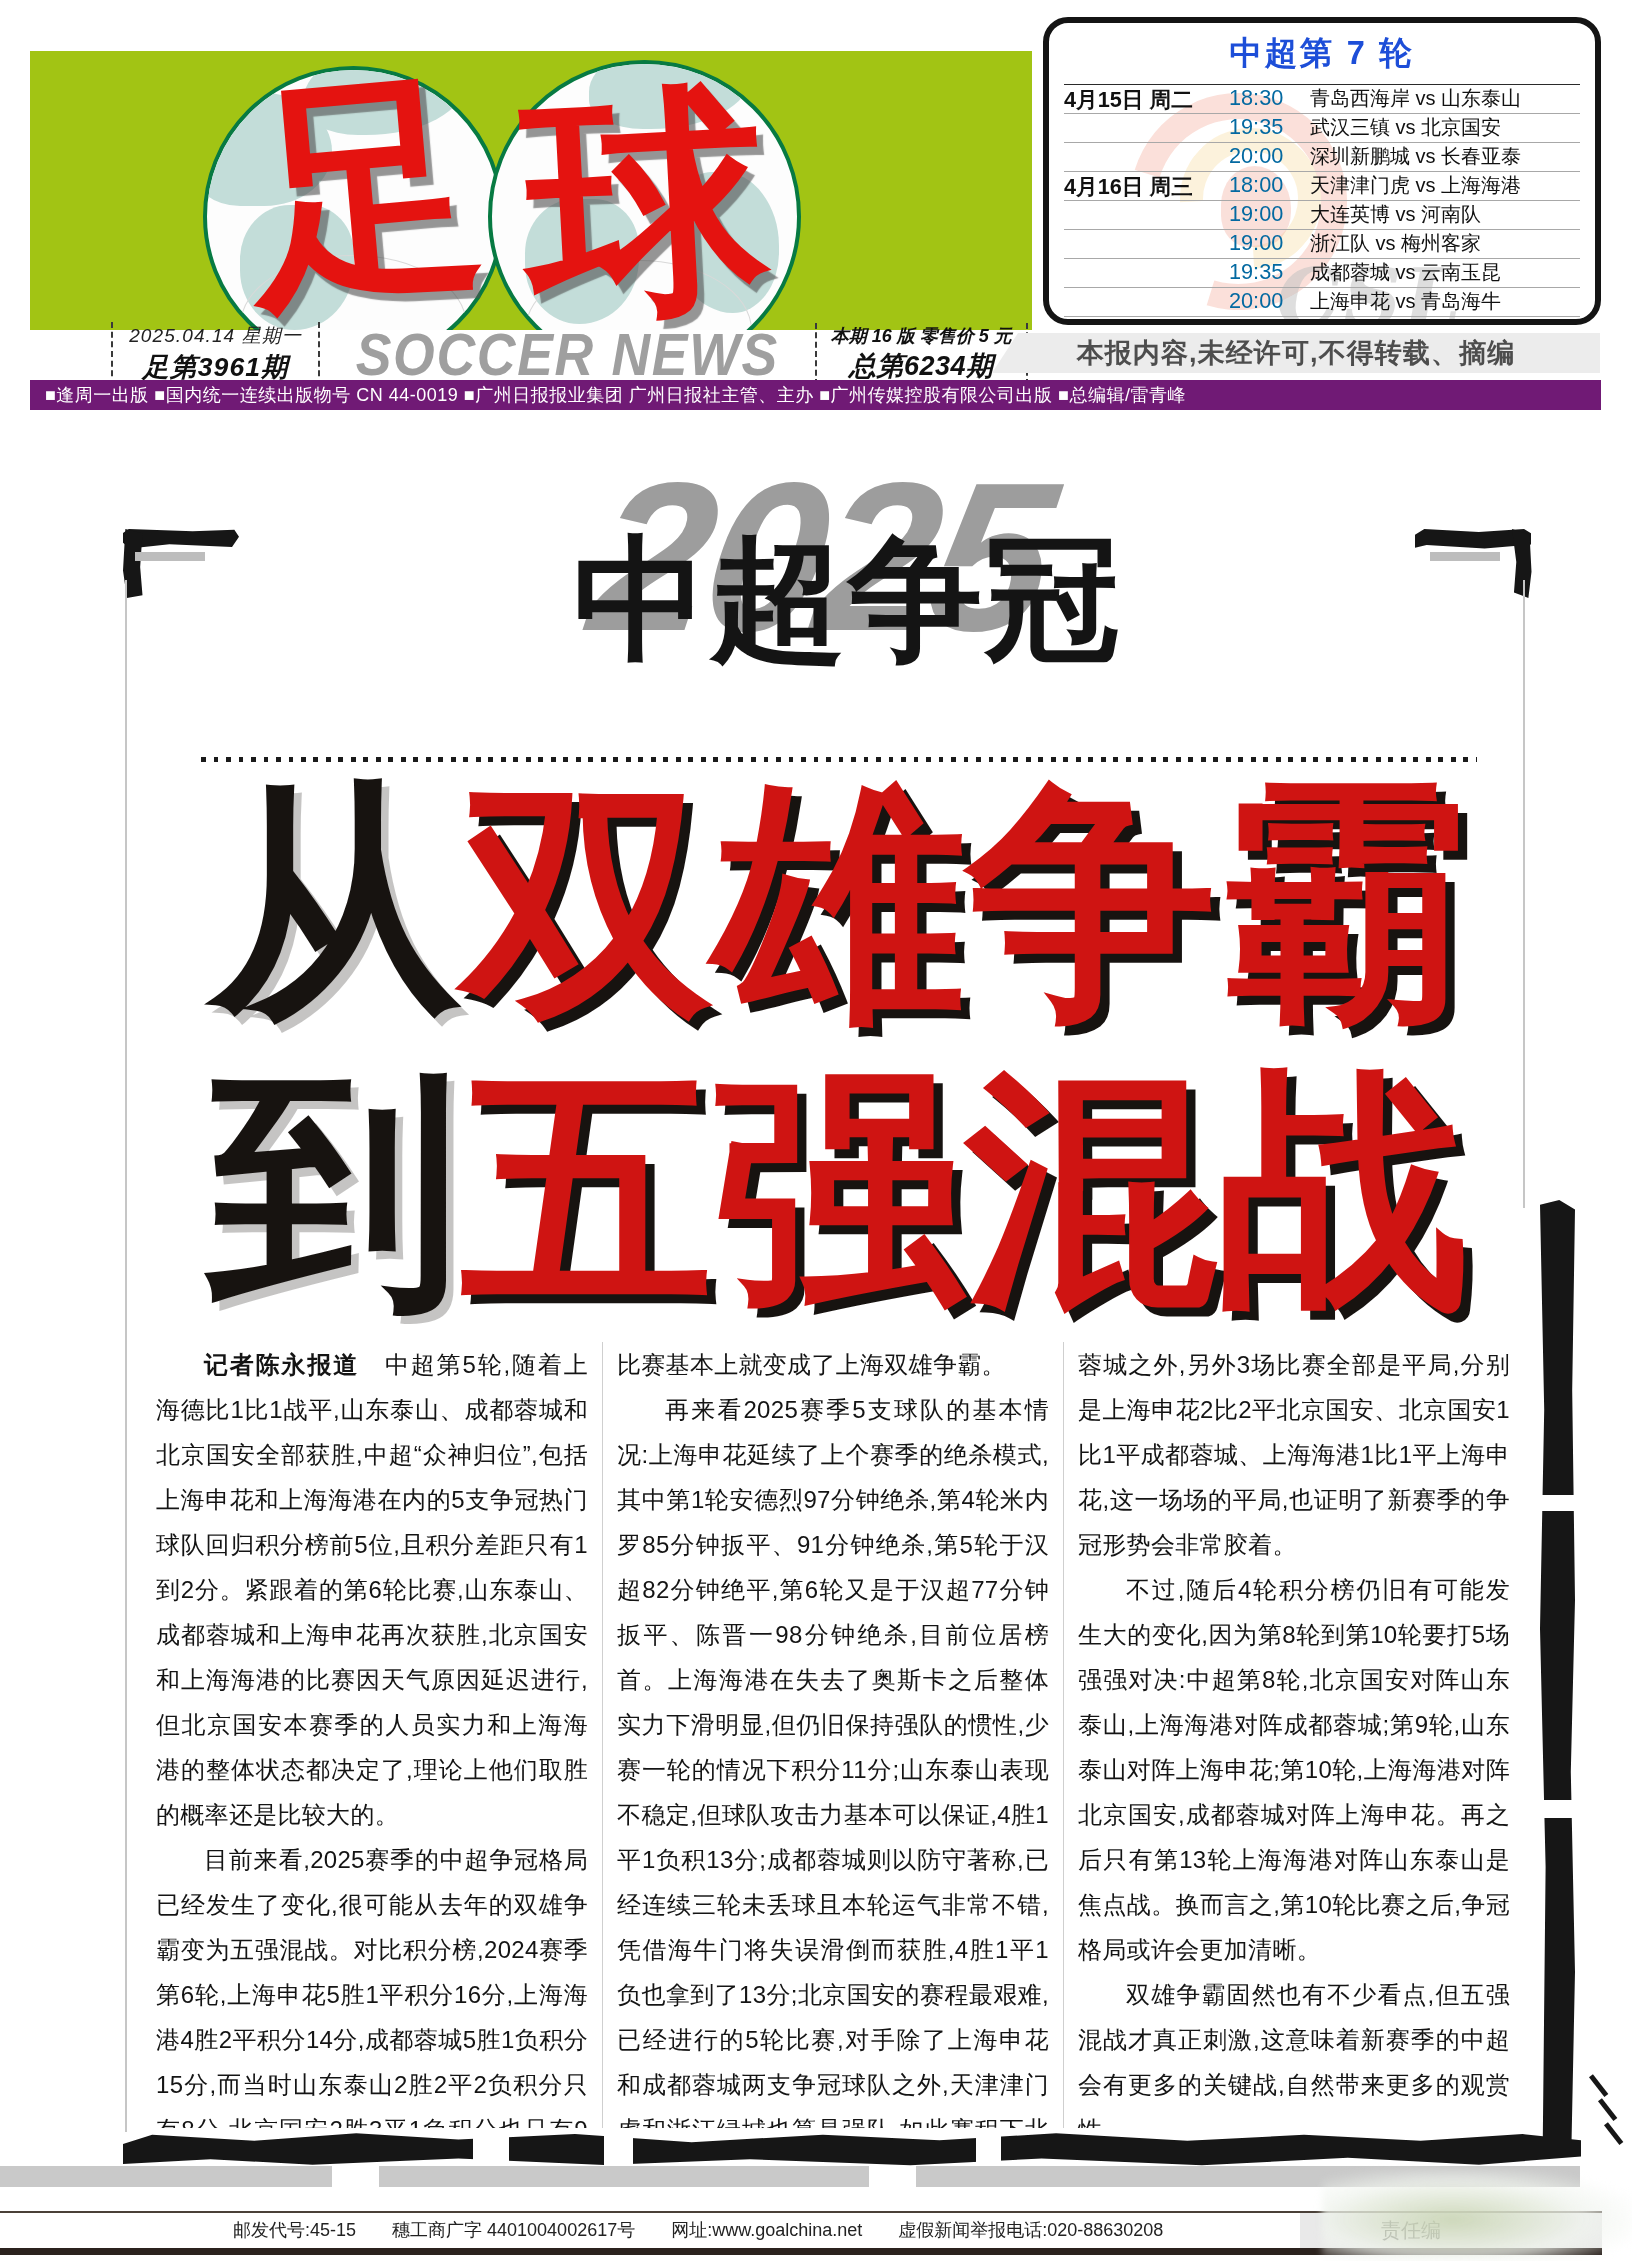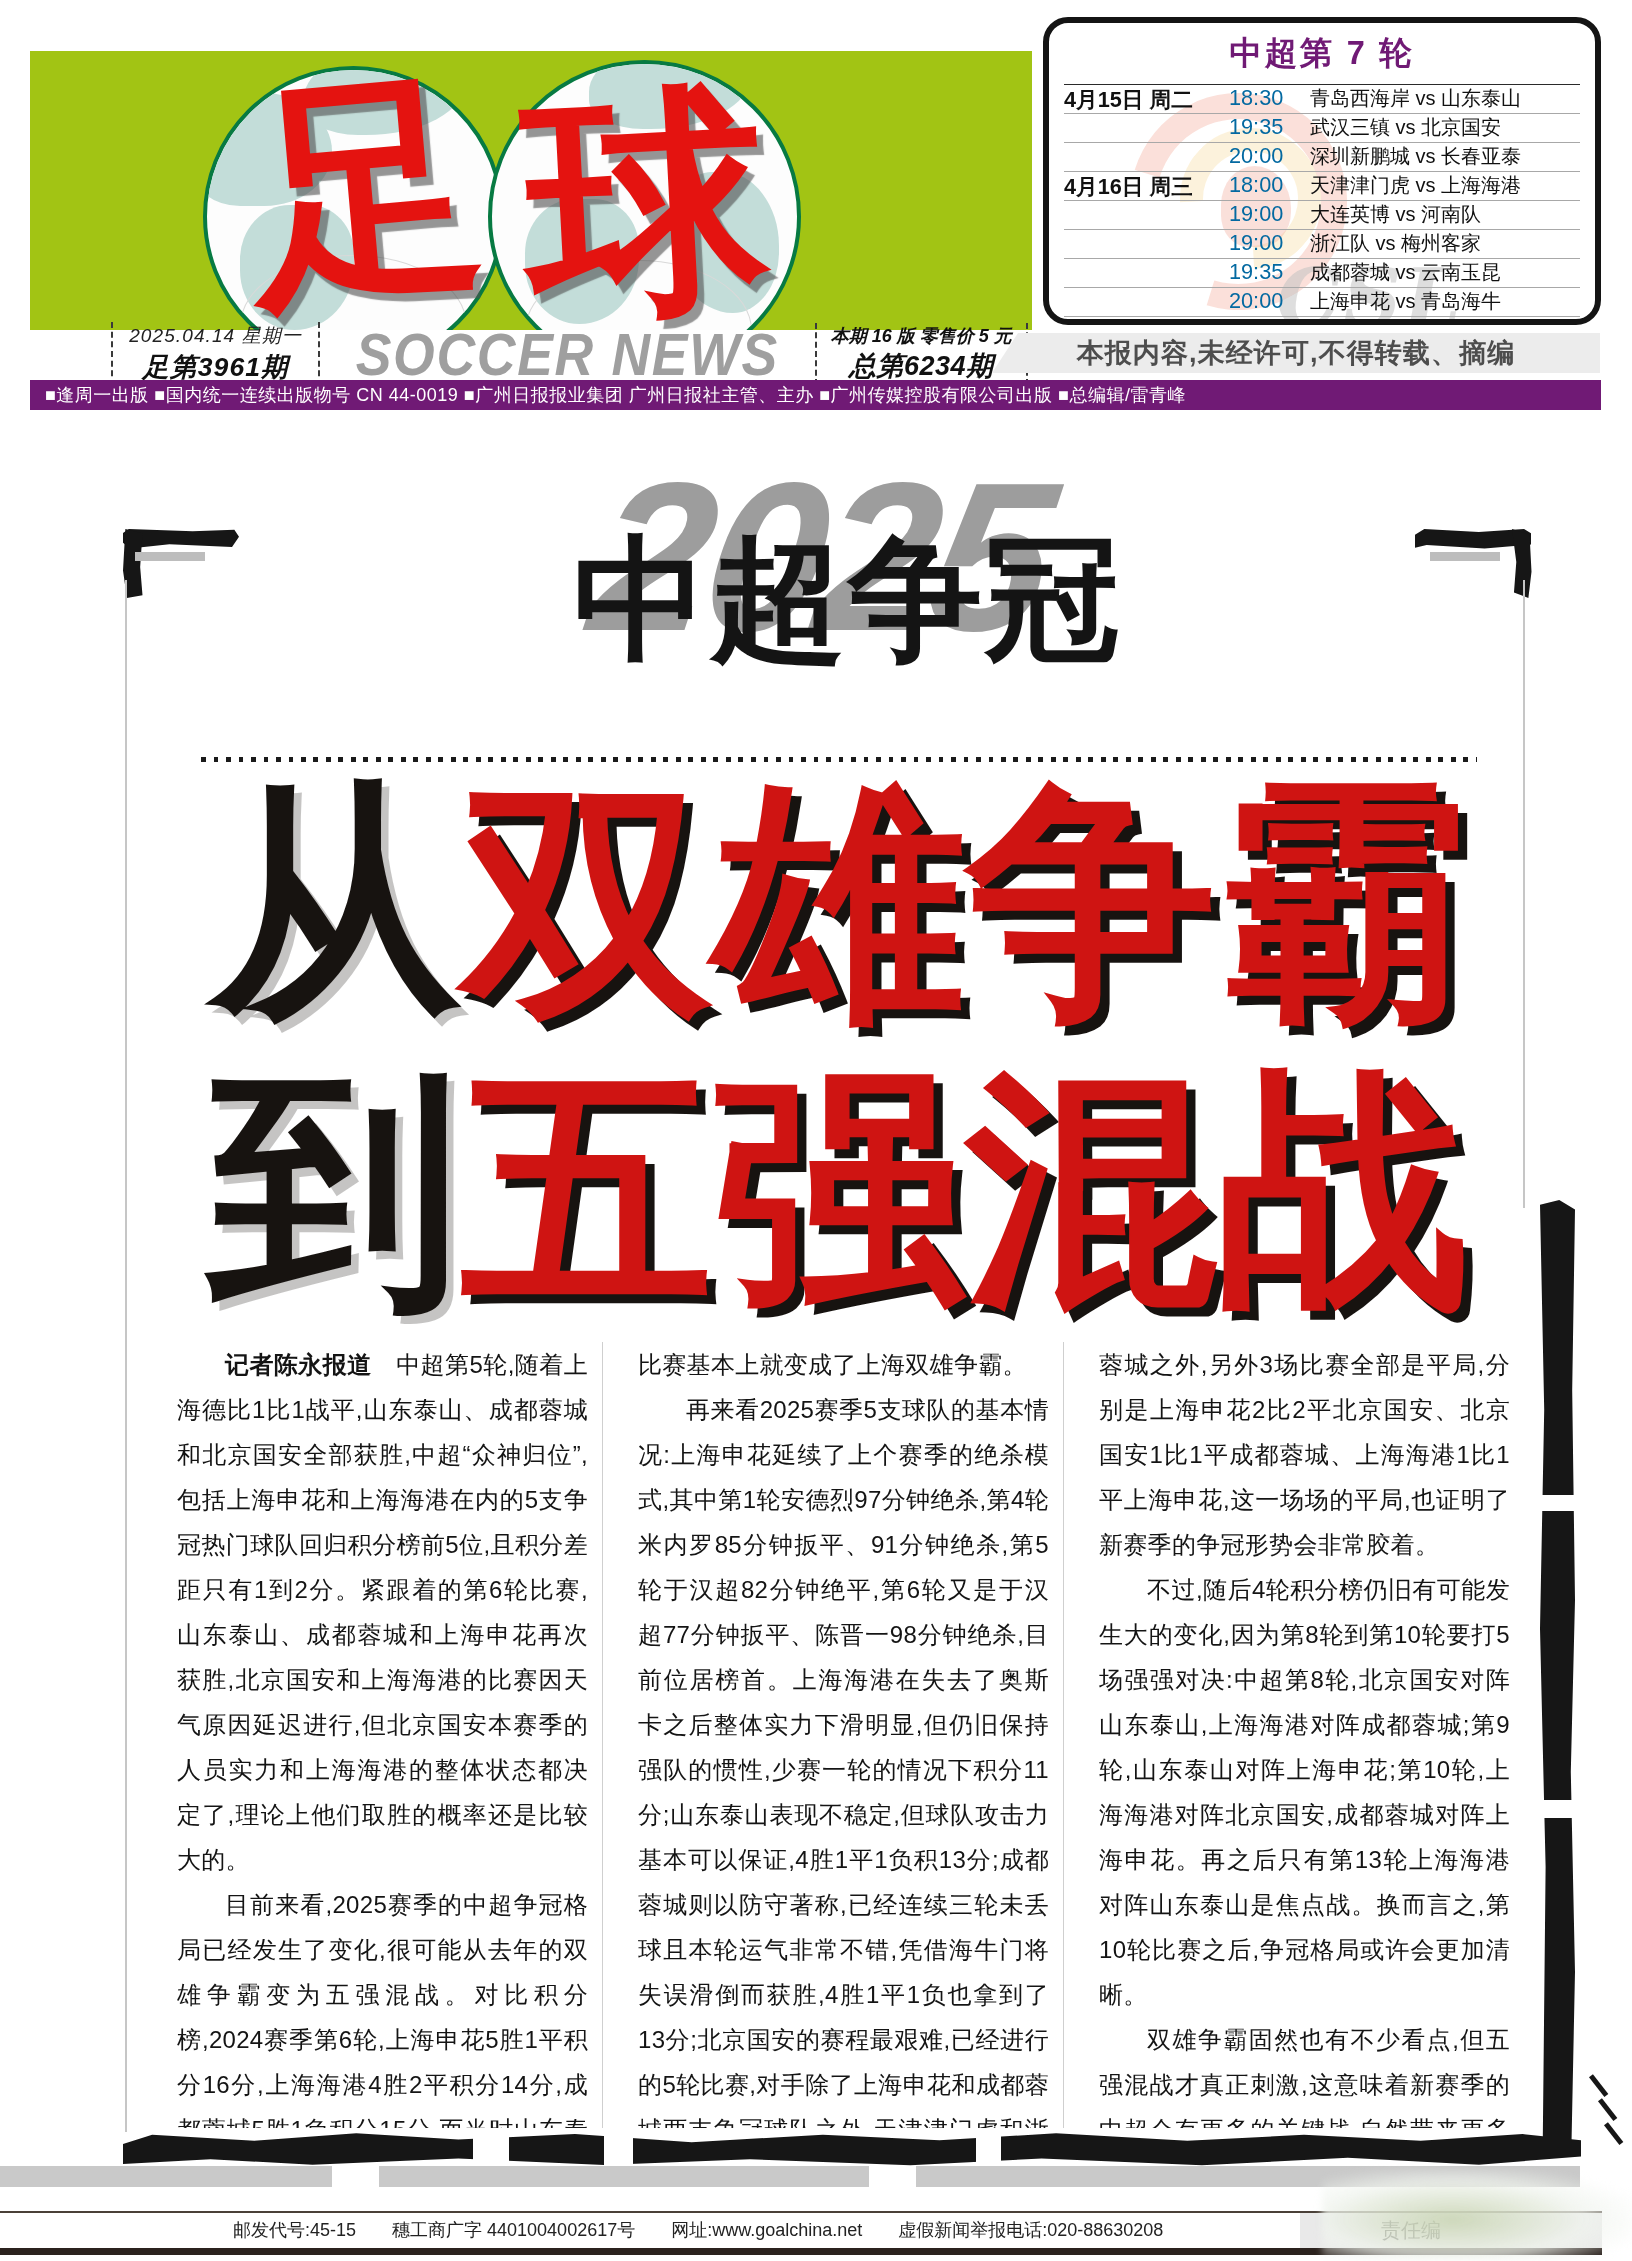--- a/index.html
+++ b/index.html
@@ -82,21 +82,21 @@
   .kicker { position:absolute; left:573px; top:512px; font-size:135px; line-height:1.3; font-weight:900; color:#141414; letter-spacing:2.2px; z-index:2; white-space:nowrap; }
   .dotline { position:absolute; left:201px; top:757px; width:1276px; height:4.9px; background:repeating-linear-gradient(90deg,#1a1a1a 0 4.9px, transparent 4.9px 12.5px); }
   .bighead { position:absolute; font-family:"DejaVu Serif","Liberation Serif",serif; font-weight:bold; font-size:252px; line-height:1.04; white-space:nowrap; z-index:2; }
   .bh1 { left:209px; top:770px; }
   .bh2 { left:209px; top:1057px; }
   .bh-black { color:#171310; text-shadow:7.6px 7.6px 0 rgba(23,19,16,.25); }
   .bh-red { color:#cf1412; text-shadow:9.2px 8.7px 0 #171310; }
 
   
   .columns { position:absolute; left:156px; top:1342px; width:1368px; height:786px; display:flex; z-index:3; }
-  .col { flex:1; overflow:hidden; padding-right:14px; border-right:1.1px solid #cfcfcf; font-size:24px; line-height:45px; color:#141414; text-align:justify; letter-spacing:0.3px;margin-left:21px; }
+  .col { flex:1; overflow:hidden; padding-right:14px; border-right:1.1px solid #cfcfcf; font-size:24px; line-height:45px; color:#141414; text-align:justify; letter-spacing:0.3px; }
   .col + .col { padding-left:14px; }
   .col:last-child { border-right:none; }
   .para { text-indent:2em; margin:0; }
   .para.cont { text-indent:0; }
   .para b { font-weight:bold; }
 
   
   .foot-line-top { position:absolute; left:0; top:2211px; width:1602px; height:2.2px; background:#4a4038; }
   .foot-strip { position:absolute; left:0; top:2213px; width:1633px; height:35px; background:#fff; }
   .foot-info { font-size:18px; color:#222; line-height:35px; padding-left:233px; white-space:nowrap; }
@@ -142,21 +142,21 @@
 
   <div class="pub-bar">■逢周一出版  ■国内统一连续出版物号 CN 44-0019  ■广州日报报业集团 广州日报社主管、主办  ■广州传媒控股有限公司出版  ■总编辑/雷青峰</div>
 
   <div class="schedule-box">
     <div class="csl-swirl">
       <div class="ring1"></div>
       <div class="ring2"></div>
       <div class="core"></div>
       <div class="csl-text">CSL</div>
     </div>
-    <div class="sched-title" id="sched-title" style="color: #701a75;">中超第 7 轮</div>
+    <div class="sched-title" id="sched-title" style="color: #1d4ed8;">中超第 7 轮</div>
     <div class="sched-rule"></div>
     <div class="sched-rows" id="schedule-rows">
         <div class="srow">
           <span class="sday">4月15日 周二</span>
           <span class="stime">18:30</span>
           <span class="smatch">青岛西海岸 vs 山东泰山</span>
         </div>
         <div class="srow">
           <span class="sday"></span>
           <span class="stime">19:35</span>

